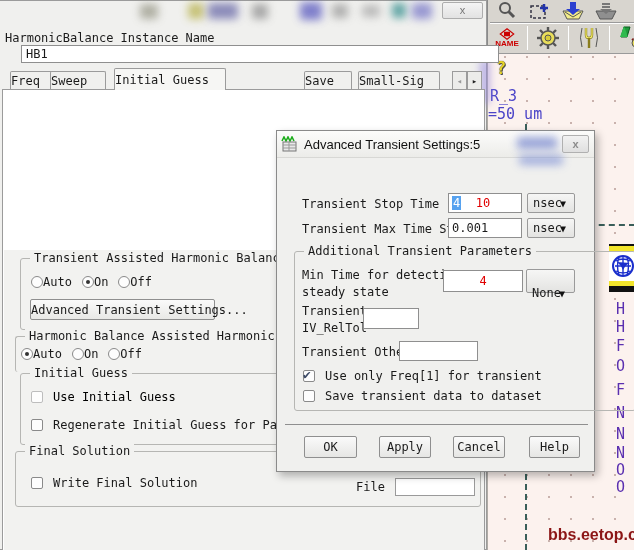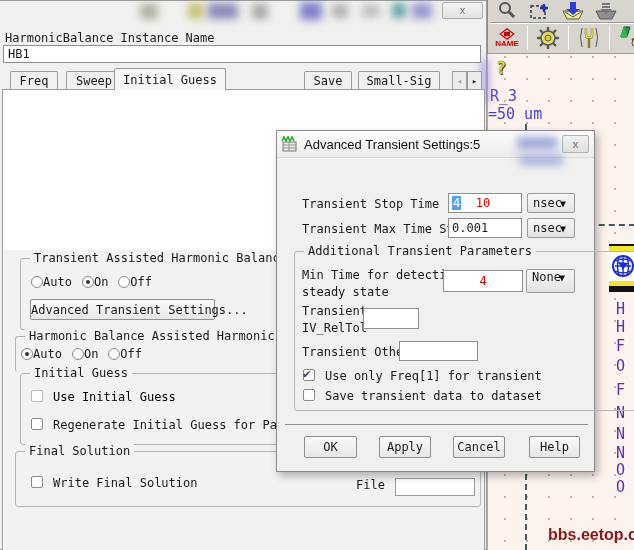--- a/index.html
+++ b/index.html
@@ -34,40 +34,40 @@
   .watermark { position:absolute; left:60px; top:472px; font-family:"Liberation Sans",sans-serif; font-weight:bold; font-size:16px; color:#8c1616; letter-spacing:0px; }
 
   
   .main-win { position:absolute; left:0; top:0; width:487px; height:550px; background:#f0f0ee; border:1px solid #9b9b9b; border-left:none; z-index:2; }
   .mw-title { position:absolute; left:0; top:0; width:100%; height:25px; background:linear-gradient(#fdfdfc,#ededea); border-bottom:1px solid #d5d5d2; display:flex; align-items:center; }
   .win-ico { width:17px; height:16px; margin:0 6px 0 4px; flex:0 0 auto; }
   .mw-title-text { font-family:"Liberation Sans",sans-serif; font-size:13px; color:#111; white-space:nowrap; }
   .blur-blob { position:absolute; filter:blur(4px); opacity:.75; border-radius:3px; }
   .mw-close { position:absolute; right:3px; top:1px; width:41px; height:17px; background:linear-gradient(#f4f4f4,#e2e2e2); border:1px solid #adadad; border-radius:2px; font-family:"Liberation Sans",sans-serif; font-size:11px; color:#777; text-align:center; line-height:15px; }
   .mw-inst-label { position:absolute; left:5px; top:30px; }
-  .mw-inst-input { position:absolute; left:3px; top:44px; width:478px; height:18px; background:#fff; border:1px solid #8f8f8f; padding:1px 4px; line-height:15px; }
+  .mw-inst-input { position:absolute; left:21px; top:44px; width:478px; height:18px; background:#fff; border:1px solid #8f8f8f; padding:1px 4px; line-height:15px; }
   
   .tabs { position:absolute; left:2px; top:67px; width:483px; height:22px; }
-  .tab { position:absolute; top:3px; height:19px; background:#f0f0ee; border:1px solid #9b9b9b; border-bottom:none; border-radius:2px 2px 0 0; text-align:center; padding-top:2px; }
+  .tab { position:absolute; top:3px; height:19px; background:#f0f0ee; border:1px solid #9b9b9b; border-bottom:none; border-radius:2px 2px 0 0; padding-top:2px; }
   .tab.active { top:0; height:22px; background:#f6f6f4; z-index:3; padding-top:4px; }
   .tabscroll { position:absolute; top:3px; width:15px; height:19px; background:#ececea; border:1px solid #9b9b9b; text-align:center; font-size:9px; line-height:18px; color:#222; }
   .tabscroll.dim { color:#999; }
   .tab-content { position:absolute; left:2px; top:88px; width:483px; height:462px; background:#fff; border:1px solid #9b9b9b; }
   .lower-zone { position:absolute; left:1px; top:160px; width:480px; height:301px; background:#f2f2f0; }
   
   .grp { position:absolute; border:1px solid #b6b6b3; border-radius:3px; }
   .grp-label { position:absolute; top:-8px; left:9px; background:#f2f2f0; padding:0 4px; white-space:nowrap; }
   .radio-row { position:absolute; display:flex; align-items:center; gap:0; }
   .radio { width:12px; height:12px; border:1px solid #8a8a8a; border-radius:50%; background:#fdfdfd; position:relative; flex:0 0 auto; }
   .radio.sel::after { content:""; position:absolute; left:3px; top:3px; width:4px; height:4px; border-radius:50%; background:#333; }
   .rlabel { margin-right:10px; white-space:nowrap; }
   .checkbox { width:12px; height:12px; border:1px solid #8a8a8a; border-radius:2px; background:#fdfdfd; position:relative; flex:0 0 auto; }
   .checkbox.checked::after { content:"\2714"; position:absolute; left:-1px; top:-4px; font-size:13px; color:#3c4a66; }
   .checkbox.disabled { border-color:#bdbdbd; }
-  .check-row { position:absolute; display:flex; align-items:flex-start; gap:10px; white-space:nowrap; }
+  .check-row { position:absolute; display:flex; align-items:center; gap:10px; white-space:nowrap; }
   .check-row.disabled { color:#000000; }
   .push-btn { background:linear-gradient(#fafafa,#e8e8e6); border:1px solid #8f8f8f; border-radius:2px; text-align:center; position:absolute; white-space:nowrap; }
   .file-input { width:80px; height:18px; background:#fff; border:1px solid #9a9a9a; }
 
   
   .dialog { position:absolute; left:276px; top:130px; width:319px; height:342px; background:#f0f0ee; border:1px solid #8a8a8a; box-shadow:3px 4px 8px rgba(0,0,0,.28); z-index:5; }
   .dlg-title { position:absolute; left:0; top:0; width:100%; height:27px; background:linear-gradient(#fcfcfb,#ececE9); border-bottom:1px solid #d8d8d5; display:flex; align-items:center; }
   .dlg-close { position:absolute; right:5px; top:4px; width:27px; height:18px; background:linear-gradient(#f2f2f2,#dfdfdf); border:1px solid #b0b0b0; border-radius:2px; color:#8a8a8a; font-weight:bold; font-size:11px; text-align:center; line-height:16px; font-family:"Liberation Sans",sans-serif; }
   .dgrp { position:absolute; border:1px solid #b6b6b3; border-radius:3px; }
   .dgrp-label { position:absolute; top:-8px; left:9px; background:#f0f0ee; padding:0 4px; white-space:nowrap; }
@@ -216,21 +216,21 @@
     <div class="blur-blob" style="left:412px; top:2px; width:20px; height:16px; background:#7a7ac8;"></div>
     <div class="blur-blob" style="left:481px; top:58px; width:8px; height:45px; background:#9a8ae0;"></div>
   </div>
   <div class="mw-close">x</div>
 
   <div class="mw-inst-label">HarmonicBalance Instance Name</div>
   <div class="mw-inst-input">HB1</div>
 
   <div class="tabs">
     <div class="tab" style="left:8px; width:48px;">Freq</div>
-    <div class="tab" style="left:64px; width:56px;">Sweep</div>
+    <div class="tab" style="left:48px; width:56px;">Sweep</div>
     <div class="tab active" style="left:112px; width:112px;">Initial Guess</div>
     <div class="tab" style="left:302px; width:48px;">Save</div>
     <div class="tab" style="left:356px; width:82px;">Small-Sig</div>
     <div class="tabscroll dim" style="left:450px;">◂</div>
     <div class="tabscroll" style="left:465px;">▸</div>
   </div>
 
   <div class="tab-content">
     <div class="lower-zone">
 
@@ -311,21 +311,21 @@
   <div class="dlabel" style="left:25px; top:91px;">Transient Max Time Step</div>
   <div class="dinput" style="left:171px; top:87px; width:74px; height:20px;">0.001</div>
   <div class="unit-btn" style="left:250px; top:87px; width:48px; height:20px;"><span>nsec</span><span class="tri">▼</span></div>
 
   <div class="dgrp" style="left:17px; top:120px; width:342px; height:160px;">
     <div class="dgrp-label">Additional Transient Parameters</div>
   </div>
   <div class="dlabel" style="left:25px; top:137px;">Min Time for detecting</div>
   <div class="dlabel" style="left:25px; top:154px;">steady state</div>
   <div class="dinput red-text" style="left:166px; top:139px; width:80px; height:22px; text-align:center; line-height:18px;">4</div>
-  <div class="unit-btn" style="left:249px; top:138px; width:49px; height:24px; padding-top:0;"><span>None</span><span class="tri">▼</span></div>
+  <div class="unit-btn" style="left:249px; top:138px; width:49px; height:24px; padding-top:16px;"><span>None</span><span class="tri">▼</span></div>
 
   <div class="dlabel" style="left:25px; top:173px;">Transient</div>
   <div class="dlabel" style="left:25px; top:190px;">IV_RelTol</div>
   <div class="dinput" style="left:86px; top:177px; width:56px; height:21px;"></div>
 
   <div class="dlabel" style="left:25px; top:214px;">Transient Other</div>
   <div class="dinput" style="left:122px; top:210px; width:79px; height:20px;"></div>
 
   <div class="check-row" style="left:26px; top:238px;">
     <span class="checkbox checked"></span>

